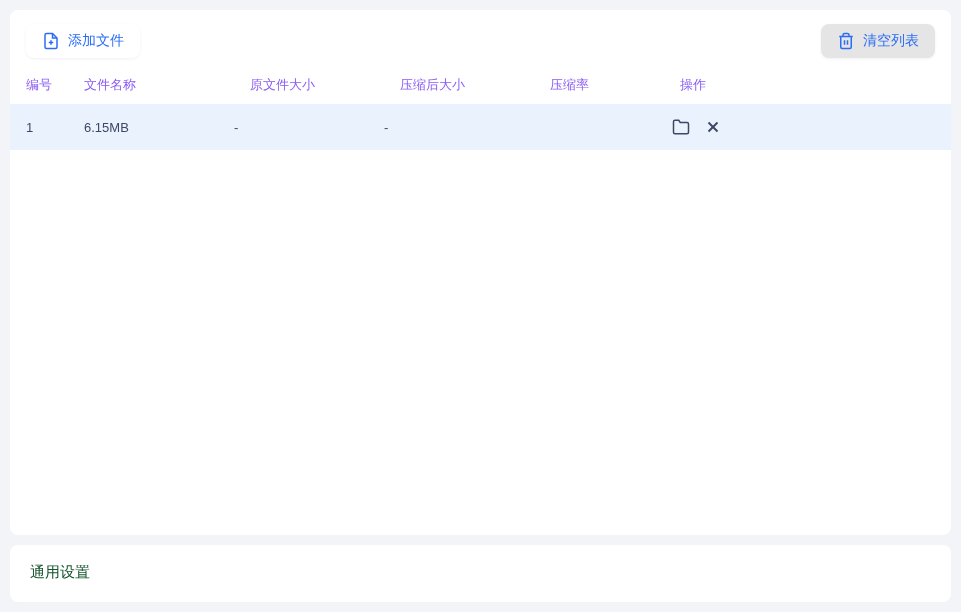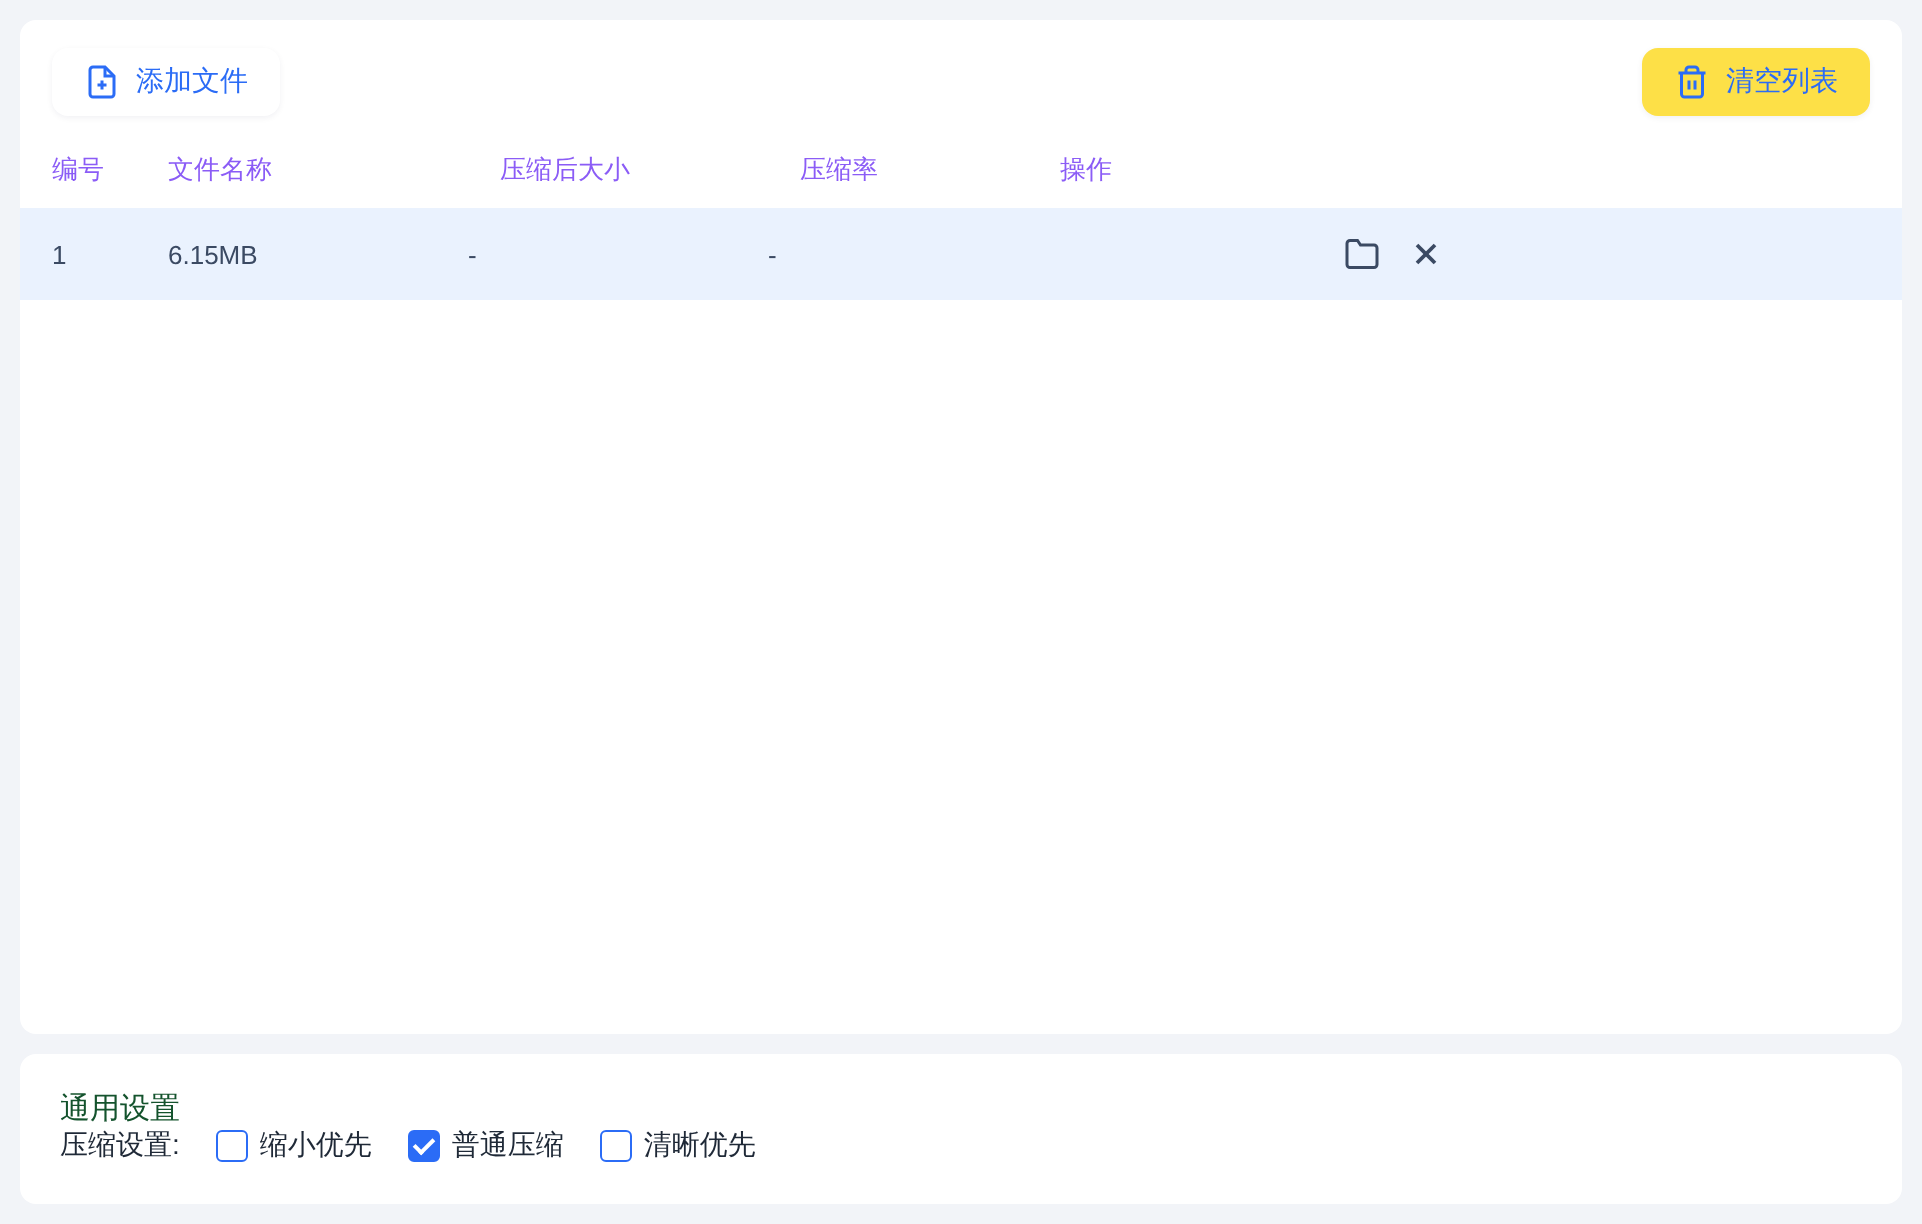--- a/index.html
+++ b/index.html
@@ -50,21 +50,21 @@
     .btn-blue {
       color: #2b6cf6;
     }
     .btn-blue .icon {
       fill: #2b6cf6;
       stroke: #2b6cf6;
     }
     .btn-clear {
       margin-left: auto;
       color: #2b6cf6;
-      background: #fde047;
+      background: #e5e5e5;
     }
     .btn-clear .icon {
       stroke: #2b6cf6;
     }
     .icon {
       width: 18px;
       height: 18px;
       display: inline-block;
     }
     .table-header {
@@ -195,20 +195,21 @@
             <line x1="14" y1="11" x2="14" y2="17"></line>
           </svg>
         </span>
         <span>清空列表</span>
       </button>
     </div>
 
     <div class="table-header">
       <div class="col-index">编号</div>
       <div class="col-name">文件名称</div>
+      <div class="col-orig">原文件大小</div>
       <div class="col-after">压缩后大小</div>
       <div class="col-ratio">压缩率</div>
       <div class="col-action">操作</div>
     </div>
 
     <div class="table-body">
       <div class="table-row">
         <div class="col-index">1</div>
         <div class="col-orig">6.15MB</div>
         <div class="col-after">-</div>
@@ -226,29 +227,14 @@
               <line x1="6" y1="6" x2="18" y2="18"></line>
             </svg>
           </span>
         </div>
       </div>
     </div>
   </div>
 
   <div class="settings-panel">
     <div class="settings-title">通用设置</div>
-    <div class="settings-row">
-      <span class="settings-label">压缩设置:</span>
-      <label class="checkbox-item">
-        <span class="checkbox"></span>
-        <span>缩小优先</span>
-      </label>
-      <label class="checkbox-item">
-        <span class="checkbox checked"></span>
-        <span>普通压缩</span>
-      </label>
-      <label class="checkbox-item">
-        <span class="checkbox"></span>
-        <span>清晰优先</span>
-      </label>
-    </div>
   </div>
 </div>
 
 </body></html>

